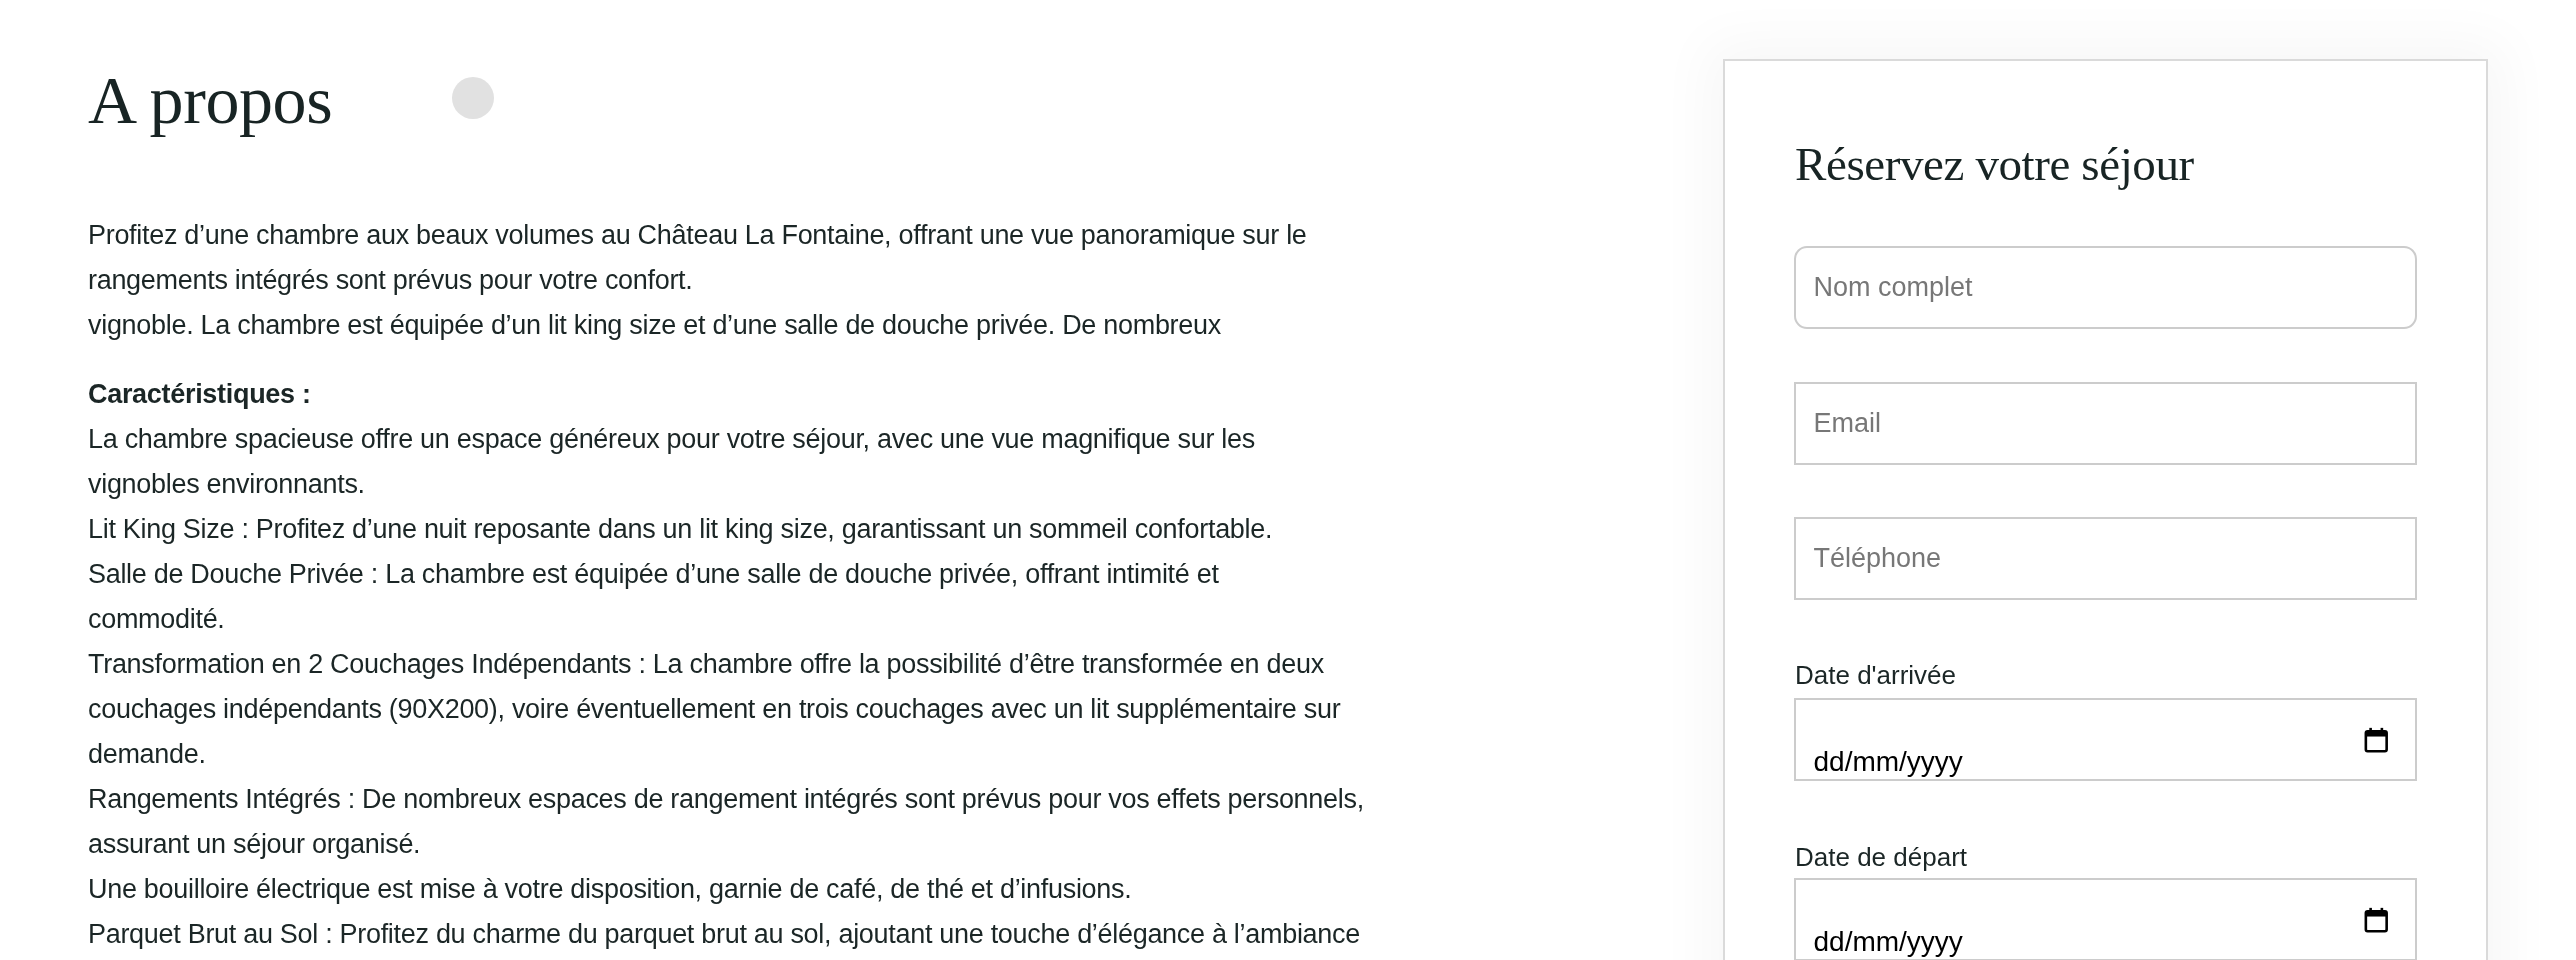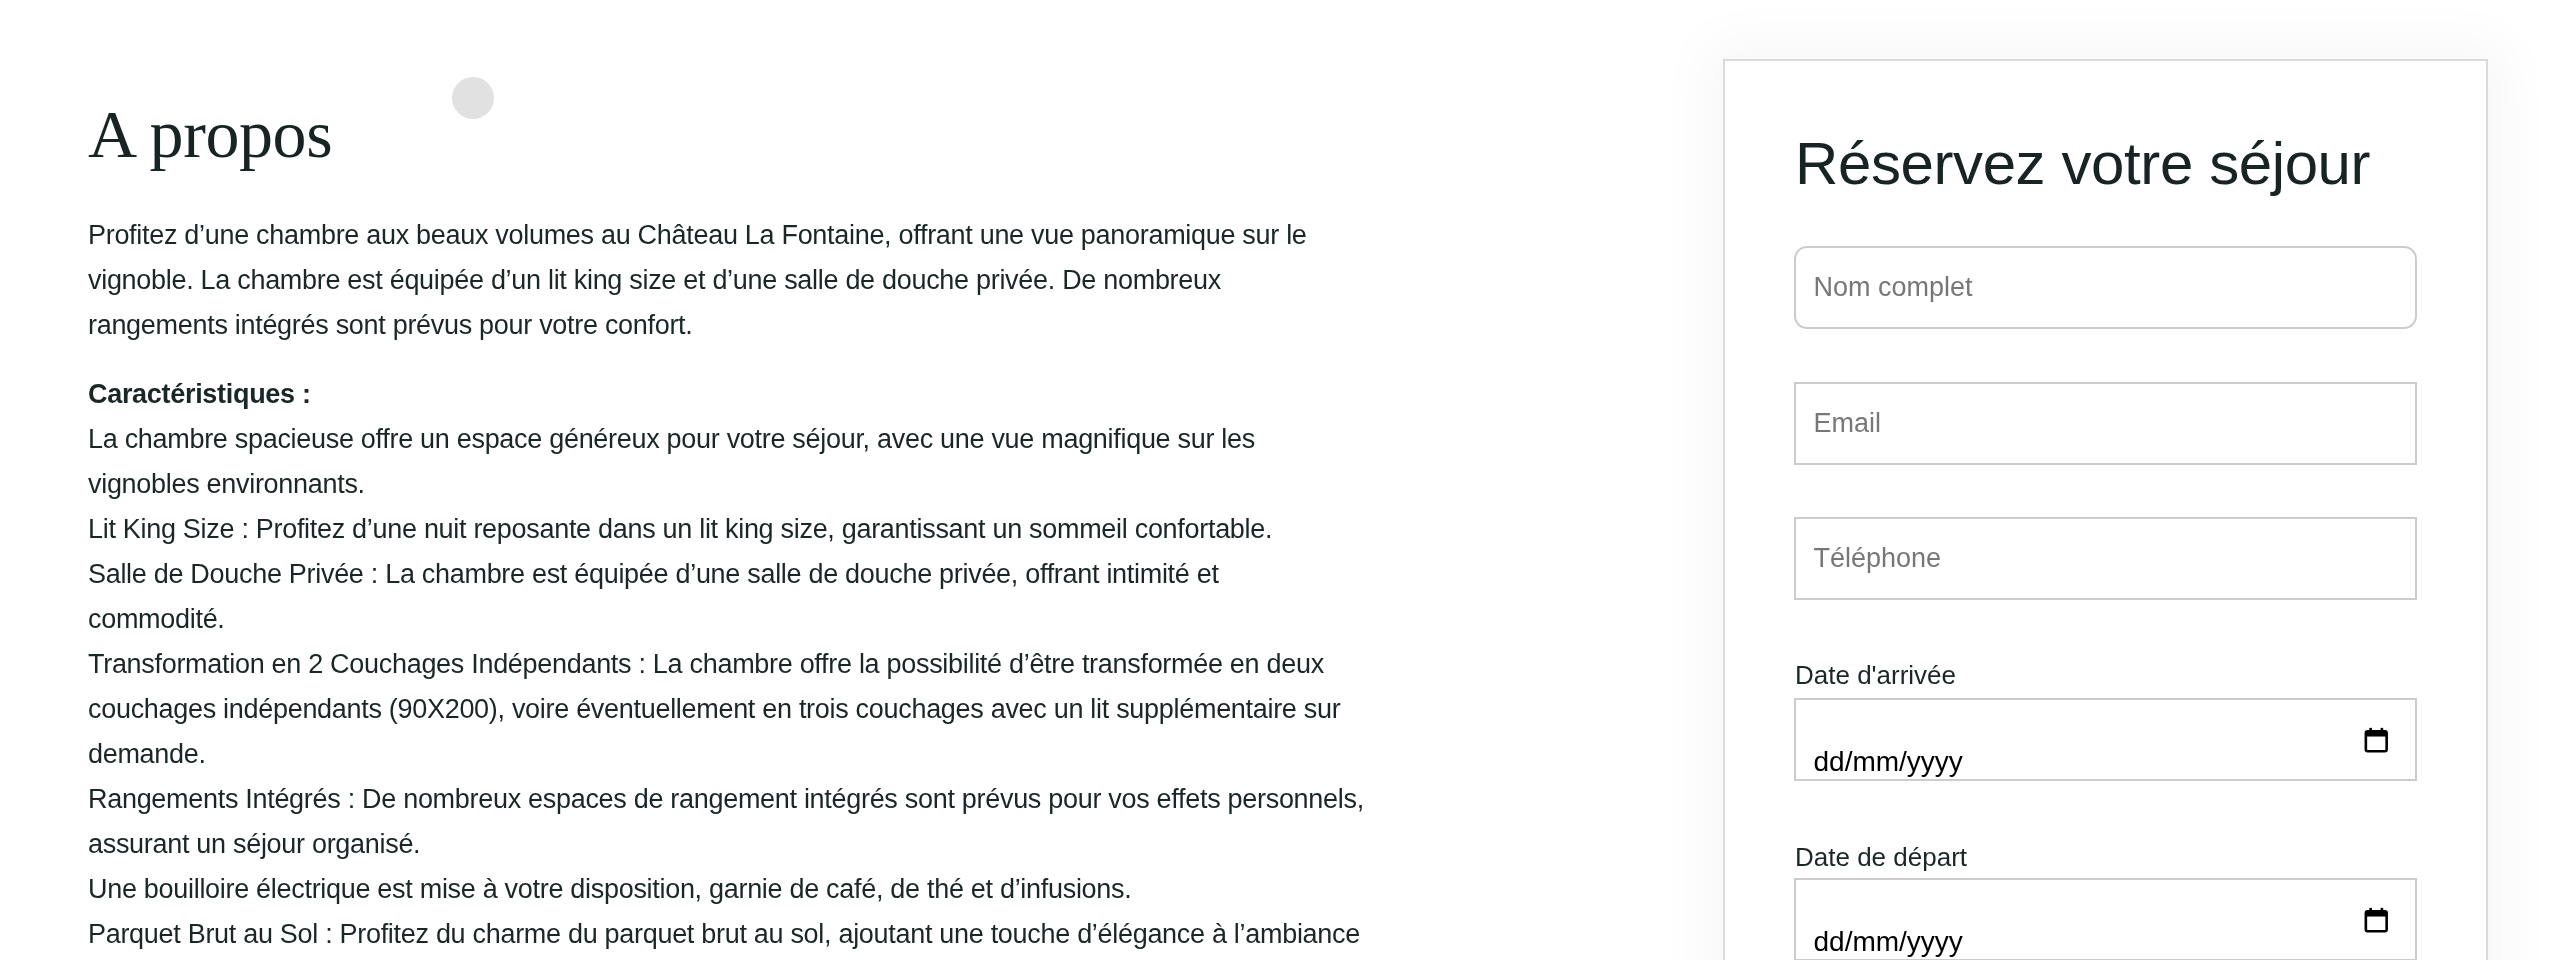--- a/index.html
+++ b/index.html
@@ -18,21 +18,20 @@
       position: absolute; left: 88px; top: 0; width: 1490px;
     }
     .about-title {
       position: absolute; left: 0; top: 61px;
       font-family: "Liberation Serif", "DejaVu Serif", serif;
       font-weight: 400;
       font-size: 68px; line-height: 79px;
       color: #182424;
       letter-spacing: -0.4px;
       white-space: nowrap;
-      margin-top: 34px;
     }
     .deco-dot {
       position: absolute; left: 364px; top: 77px;
       width: 42px; height: 42px; border-radius: 50%;
       background: #e1e1e1;
     }
     .about-body {
       position: absolute; left: 0; top: 213px;
       font-size: 27px; line-height: 45px;
       color: #1b2626;
@@ -44,23 +43,23 @@
     
     .booking-panel {
       position: absolute; left: 1723px; top: 59px;
       width: 765px; height: 964px;
       background: #ffffff;
       border: 2.6px solid #dadada;
       box-shadow: 0 0 53px 17.5px rgba(0,0,0,0.035);
     }
     .booking-title {
       position: absolute; left: 70px; top: 75px;
-      font-family: Liberation Sans, sans-serif;
+      font-family: Liberation Serif, serif;
       font-weight: 400;
-      font-size: 60px; line-height: 56px;
+      font-size: 47px; line-height: 56px;
       color: #182424;
       letter-spacing: -0.4px;
       white-space: nowrap;
     }
     .field {
       position: absolute; left: 69px;
       width: 623px; height: 83px;
       border: 2.6px solid #cccccc;
       background: #ffffff;
       display: flex; align-items: center;
@@ -89,22 +88,22 @@
   </style>
 </head>
 <body>
 
 <section class="about">
   <h1 class="about-title">A propos</h1>
   <span class="deco-dot"></span>
 
   <div class="about-body">
     <span class="line">Profitez d’une chambre aux beaux volumes au Château La Fontaine, offrant une vue panoramique sur le</span>
+    <span class="line">rangements intégrés sont prévus pour votre confort.</span>
     <span class="line">vignoble. La chambre est équipée d’un lit king size et d’une salle de douche privée. De nombreux</span>
-    <span class="line">rangements intégrés sont prévus pour votre confort.</span>
     <span class="line bold">Caractéristiques :</span>
     <span class="line">La chambre spacieuse offre un espace généreux pour votre séjour, avec une vue magnifique sur les</span>
     <span class="line">vignobles environnants.</span>
     <span class="line">Lit King Size : Profitez d’une nuit reposante dans un lit king size, garantissant un sommeil confortable.</span>
     <span class="line">Salle de Douche Privée : La chambre est équipée d’une salle de douche privée, offrant intimité et</span>
     <span class="line">commodité.</span>
     <span class="line">Transformation en 2 Couchages Indépendants : La chambre offre la possibilité d’être transformée en deux</span>
     <span class="line">couchages indépendants (90X200), voire éventuellement en trois couchages avec un lit supplémentaire sur</span>
     <span class="line">demande.</span>
     <span class="line">Rangements Intégrés : De nombreux espaces de rangement intégrés sont prévus pour vos effets personnels,</span>

